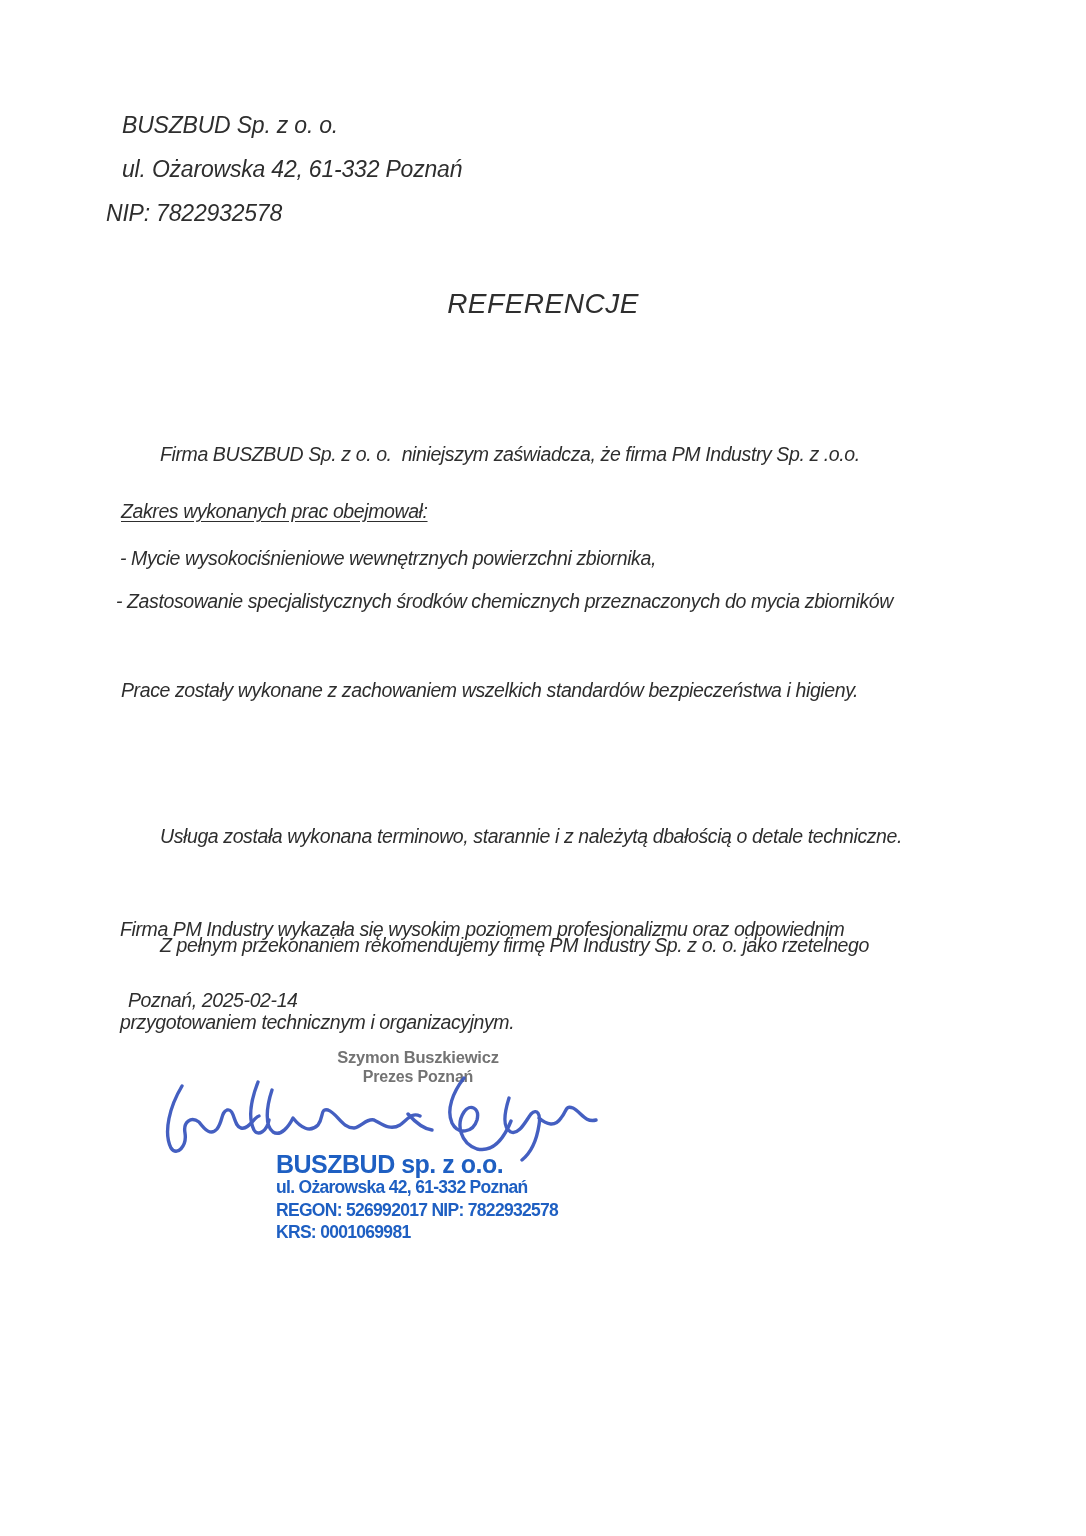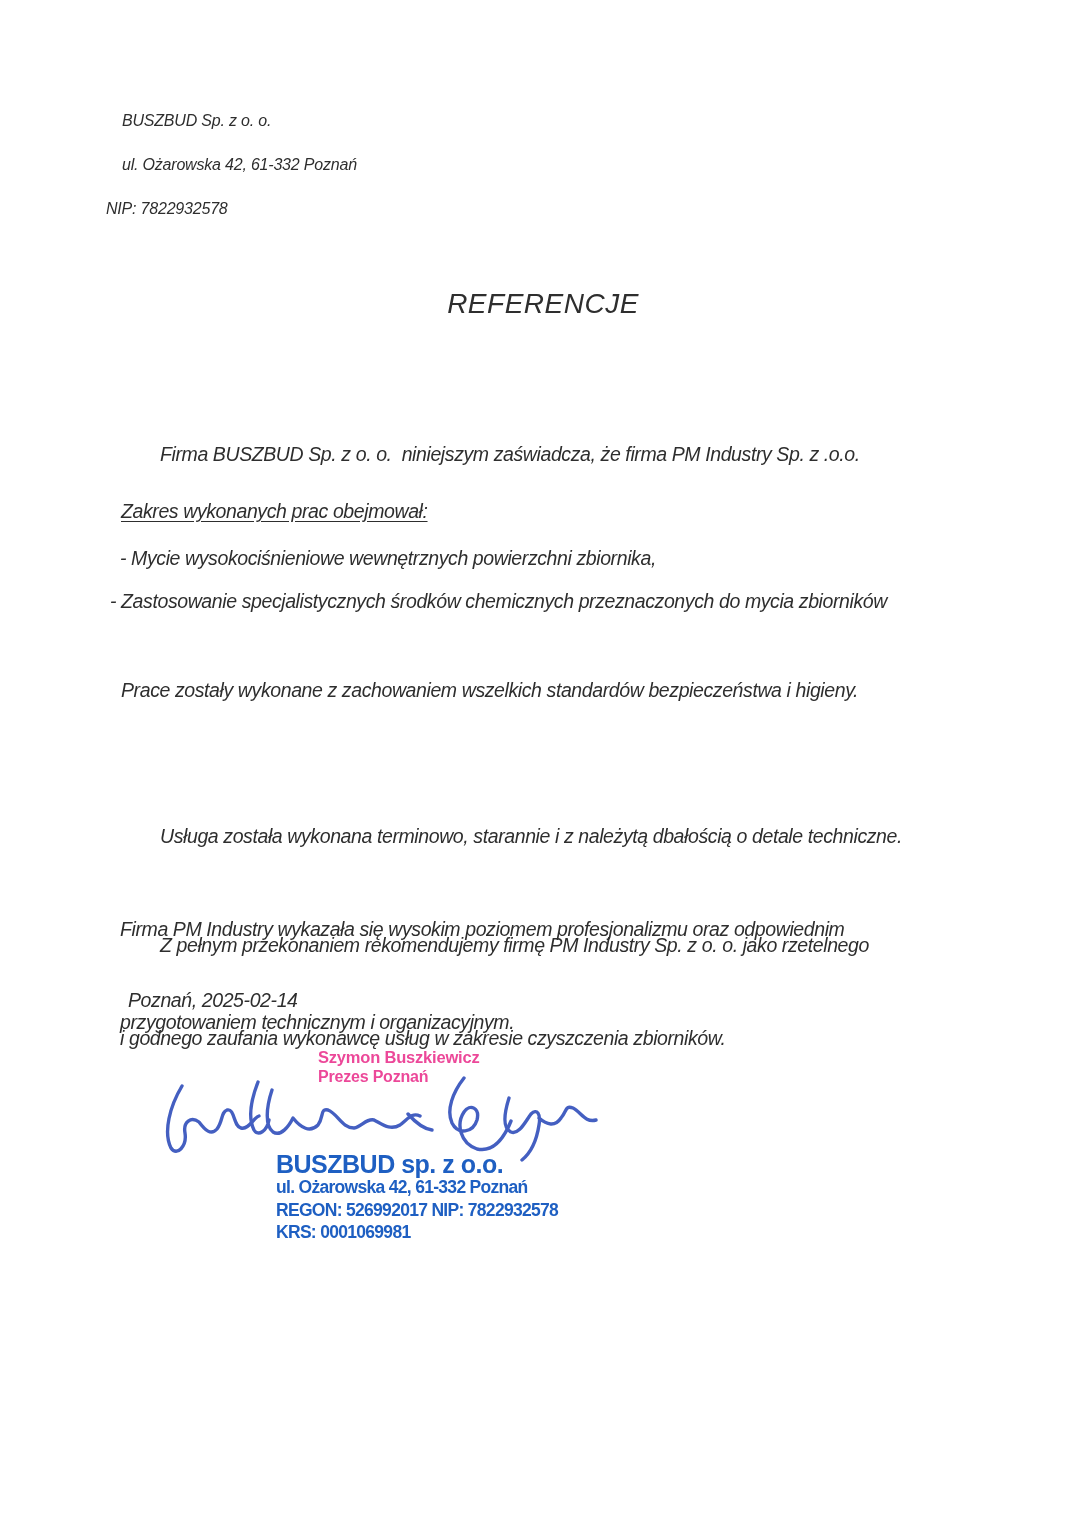--- a/index.html
+++ b/index.html
@@ -9,24 +9,24 @@
     background:#ffffff;
     font-family:"Liberation Sans",sans-serif;
     font-style:italic;
     color:#2e2e2e;
     overflow:hidden;
   }
   .abs{position:absolute;white-space:pre;}
   .body-text{font-size:19.5px;letter-spacing:-0.4px;line-height:31px;}
   .pline{height:31px;white-space:pre;}
   .ind{padding-left:40px;}
-  .letterhead-line{font-size:16px;letter-spacing:-0.2px;}
+  .letterhead-line{font-size:23px;letter-spacing:-0.2px;}
   .doc-title{left:0;width:1086px;text-align:center;font-size:28px;letter-spacing:0.5px;}
   .underline{text-decoration:underline;text-underline-offset:3px;}
-  .signer{font-style:normal;color:#ec4899;font-weight:600;left:318px;width:200px;}
+  .signer{font-style:normal;color:#737373;font-weight:600;text-align:center;left:318px;width:200px;}
   .signer-name{font-size:16.5px;letter-spacing:-0.2px;}
   .signer-title{font-size:16px;letter-spacing:-0.2px;}
   .stamp{font-style:normal;color:#1e5fc2;font-weight:bold;text-align:left;left:276px;width:260px;}
   .stamp-company{font-size:25px;letter-spacing:-0.5px;}
   .stamp-small{font-size:17.5px;letter-spacing:-0.7px;}
   .sig-svg{position:absolute;left:160px;top:1070px;}
 </style>
 </head>
 <body>
 
@@ -37,33 +37,32 @@
   <div class="abs letterhead-line" style="left:106px;top:200px;text-align:right;">NIP: 7822932578</div>
 
   <div class="abs doc-title" style="top:288px;">REFERENCJE</div>
 
   <div class="abs body-text" style="left:120px;top:377px;">
     <div class="pline ind">Firma BUSZBUD Sp. z o. o.  niniejszym zaświadcza, że firma PM Industry Sp. z .o.o.</div>
   </div>
 
   <div class="abs body-text underline" style="left:121px;top:496px;">Zakres wykonanych prac obejmował:</div>
   <div class="abs body-text" style="left:120px;top:543px;">- Mycie wysokociśnieniowe wewnętrznych powierzchni zbiornika,</div>
-  <div class="abs body-text" style="left:110px;top:586px;">- Zastosowanie specjalistycznych środków chemicznych przeznaczonych do mycia zbiorników</div>
+  <div class="abs body-text" style="left:116px;top:586px;">- Zastosowanie specjalistycznych środków chemicznych przeznaczonych do mycia zbiorników</div>
 
   <div class="abs body-text" style="left:121px;top:675px;">Prace zostały wykonane z zachowaniem wszelkich standardów bezpieczeństwa i higieny.</div>
 
   <div class="abs body-text" style="left:120px;top:759px;">
     <div class="pline ind">Usługa została wykonana terminowo, starannie i z należytą dbałością o detale techniczne.</div>
     <div class="pline">Firma PM Industry wykazała się wysokim poziomem profesjonalizmu oraz odpowiednim</div>
     <div class="pline">przygotowaniem technicznym i organizacyjnym.</div>
   </div>
 
   <div class="abs body-text" style="left:120px;top:868px;">
     <div class="pline ind">Z pełnym przekonaniem rekomendujemy firmę PM Industry Sp. z o. o. jako rzetelnego</div>
-    <div class="pline">i godnego zaufania wykonawcę usług w zakresie czyszczenia zbiorników.</div>
   </div>
 
   <div class="abs body-text" style="left:128px;top:985px;">Poznań, 2025-02-14</div>
 
   <div class="abs signer signer-name" style="top:1048px;">Szymon Buszkiewicz</div>
   <div class="abs signer signer-title" style="top:1068px;">Prezes Poznań</div>
 
   <svg class="sig-svg" width="445" height="100" viewBox="0 0 445 100">
     <g fill="none" stroke="#3a57be" stroke-width="3.4" stroke-linecap="round" stroke-linejoin="round" opacity="0.95">
       <path d="M 22,16

